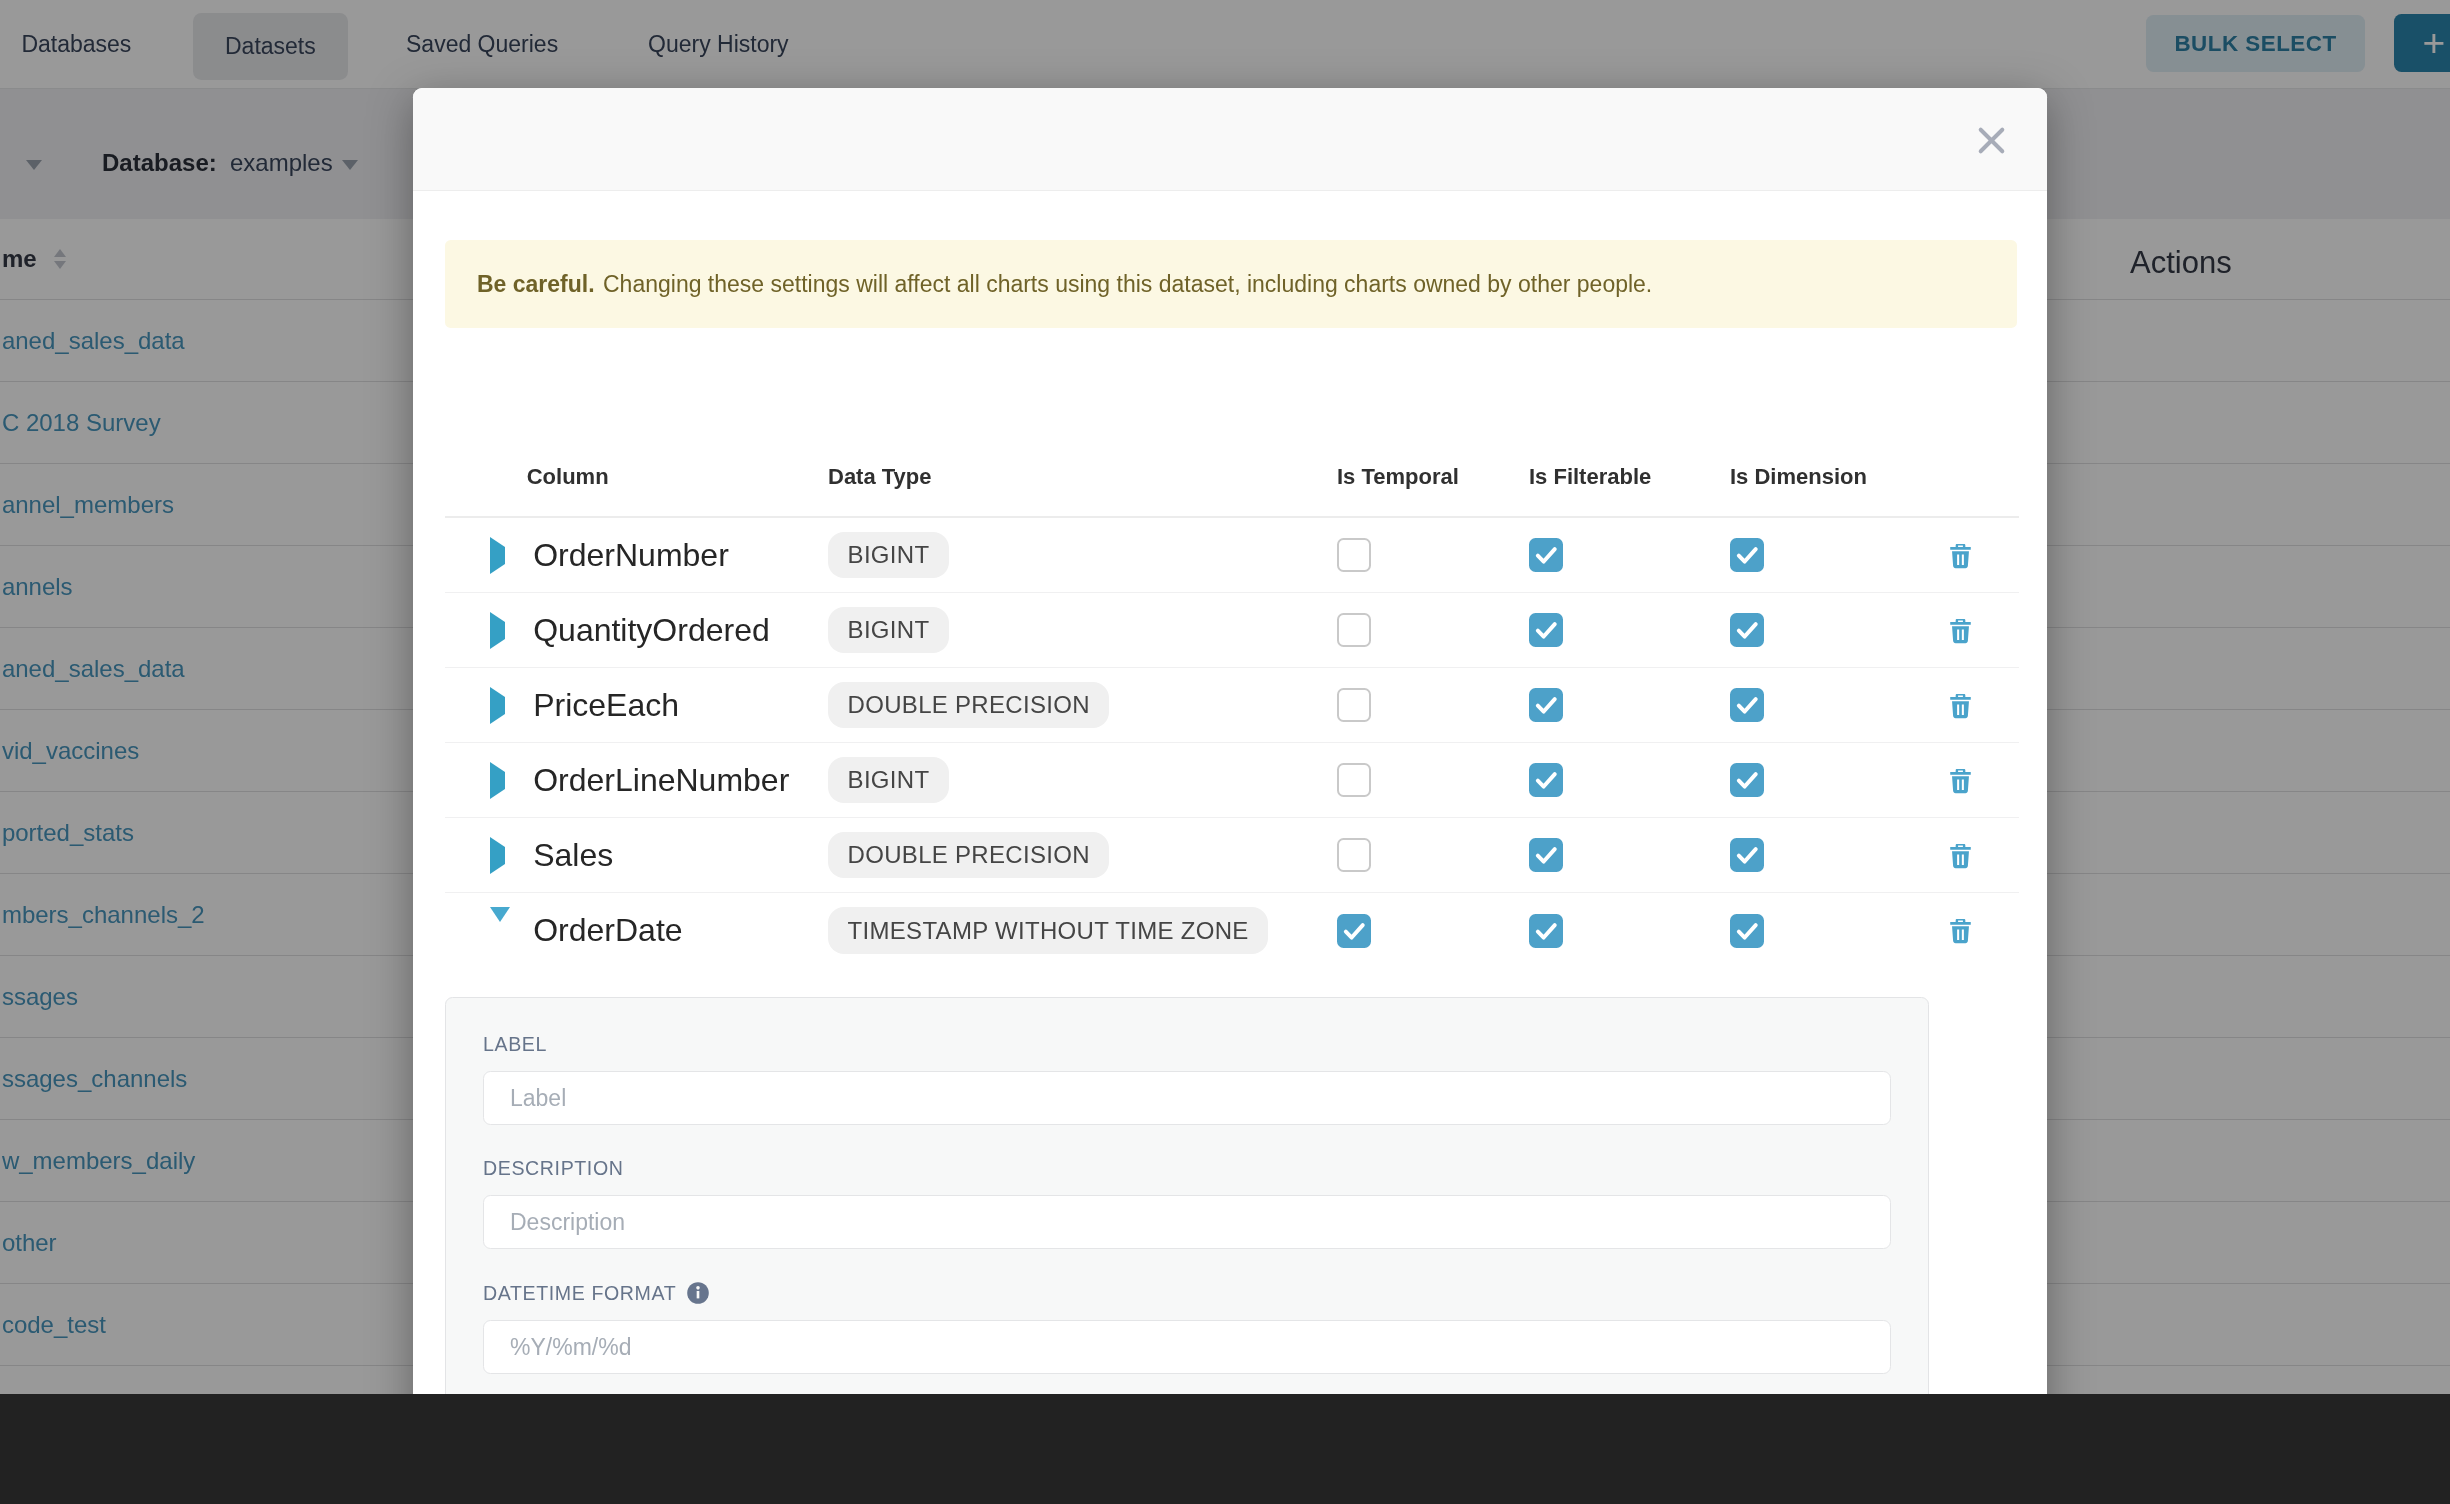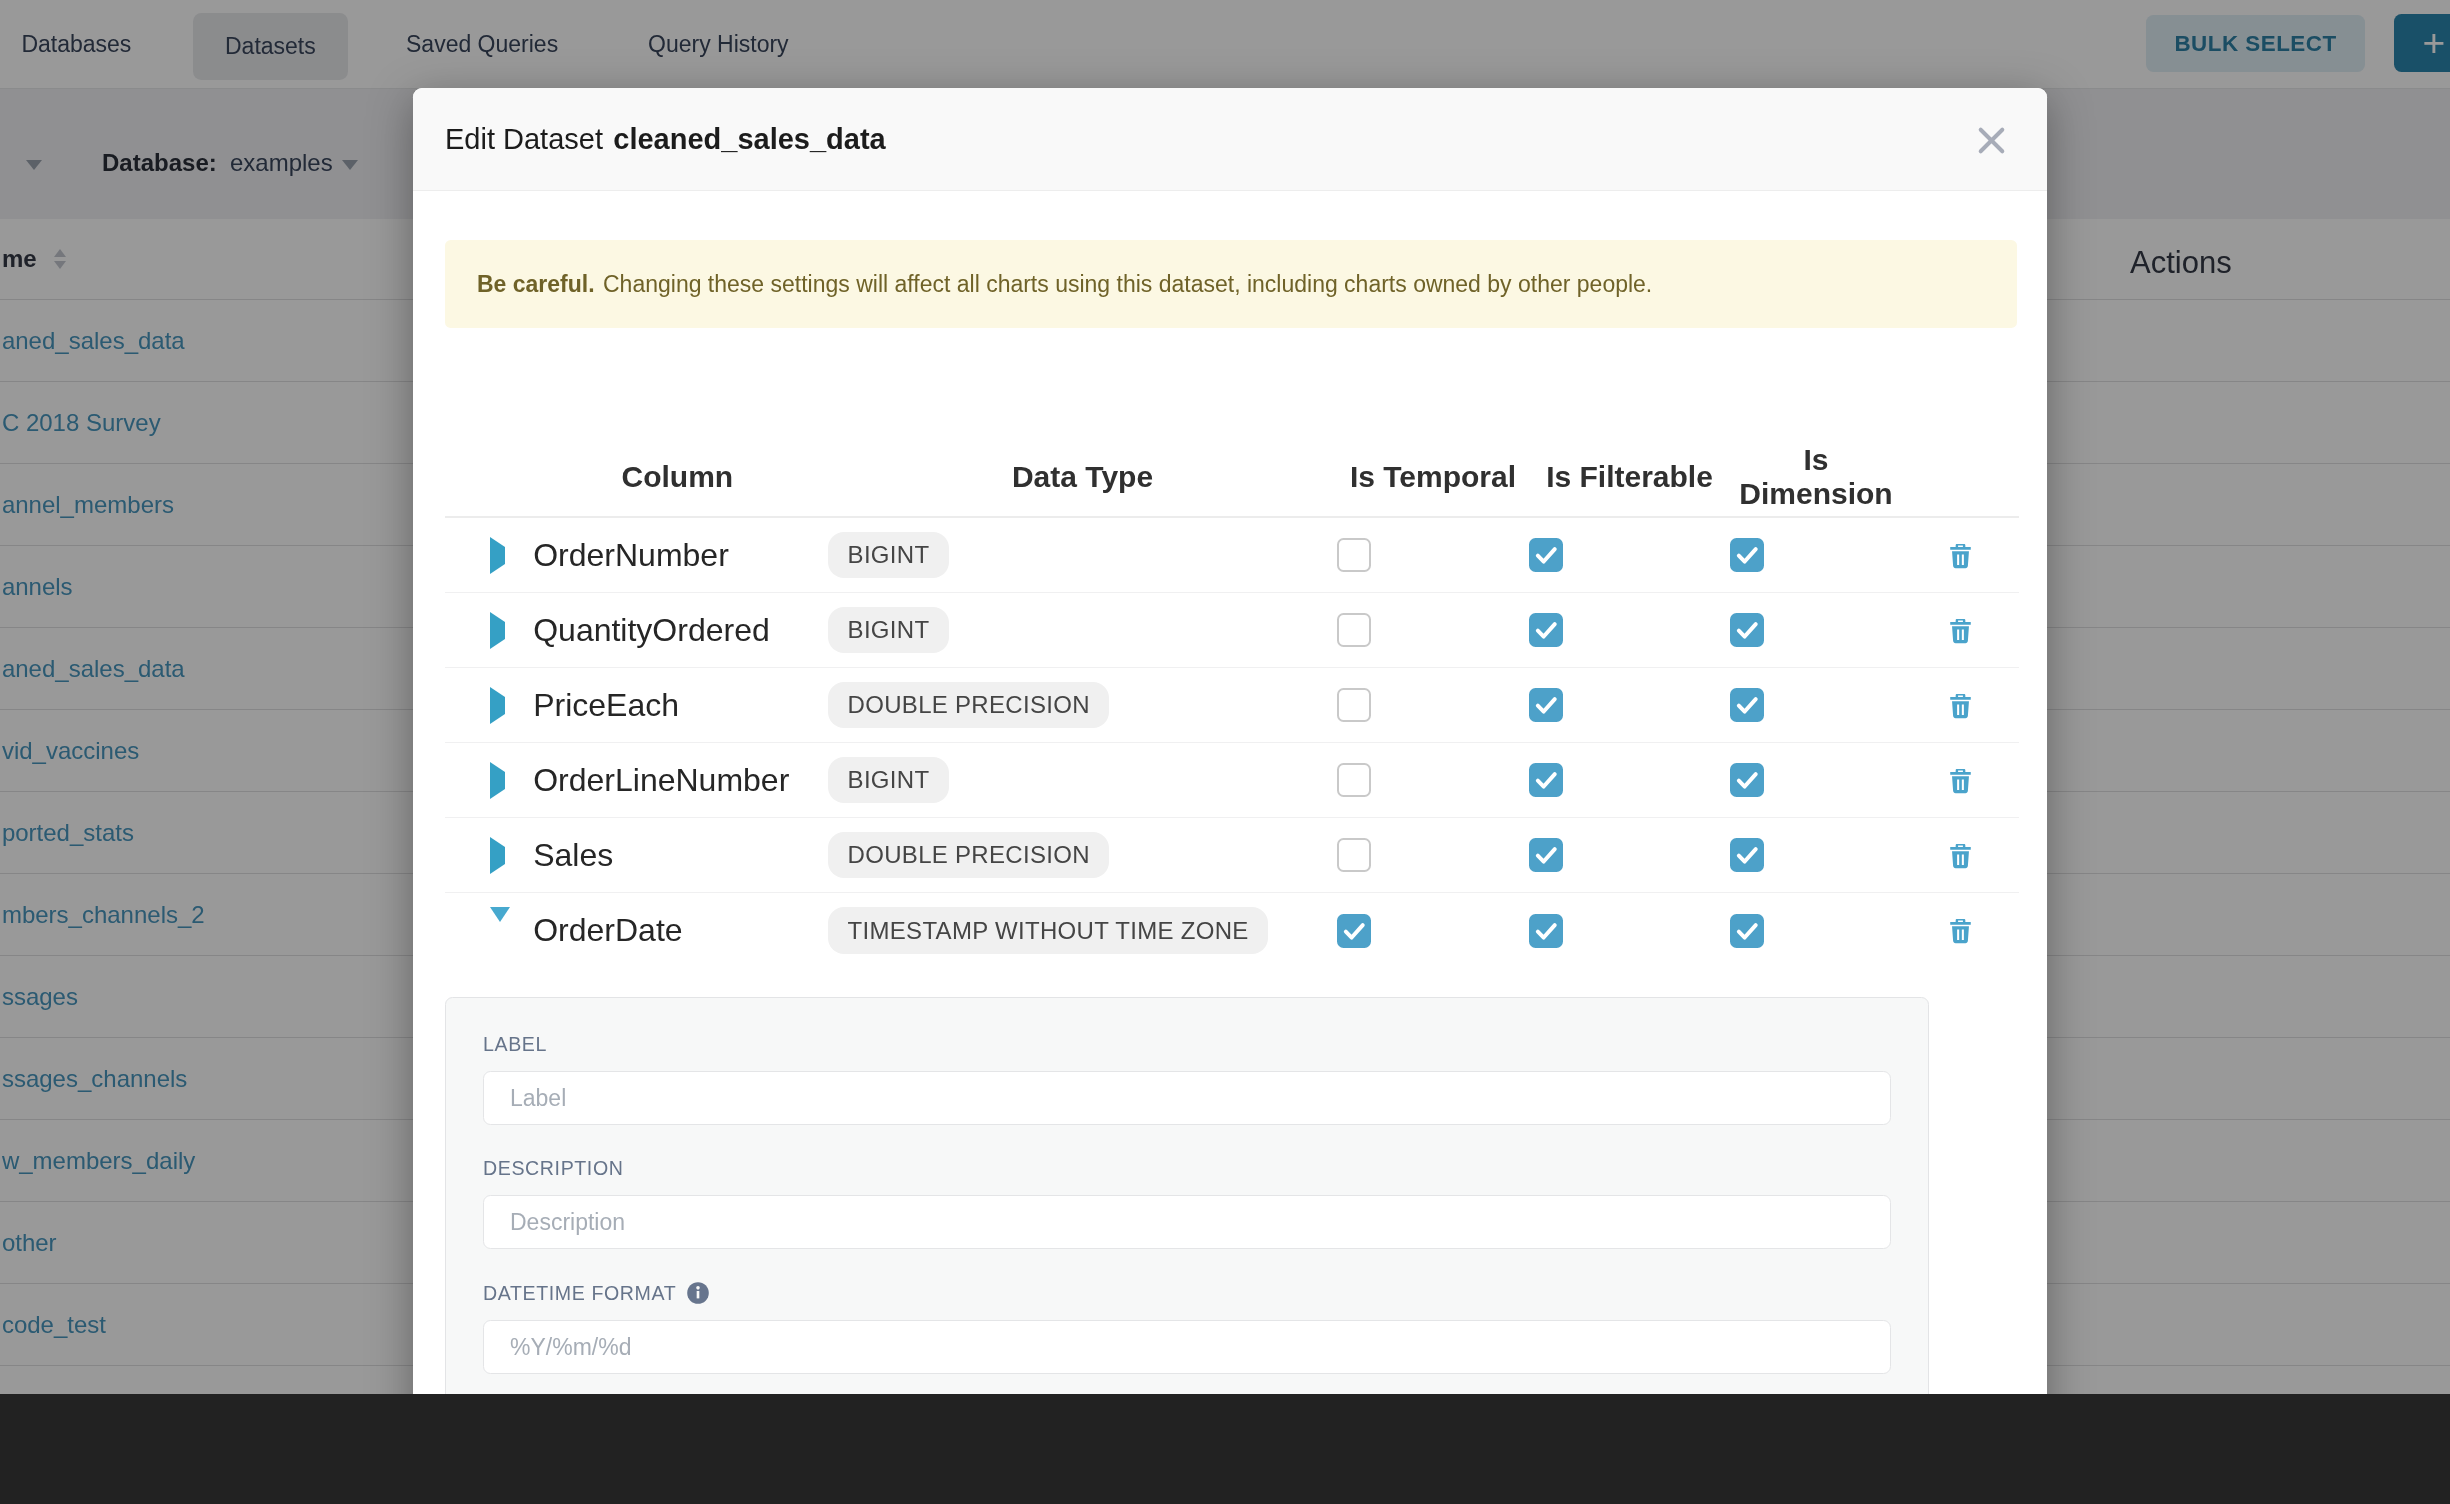--- a/index.html
+++ b/index.html
@@ -55,21 +55,21 @@
   .warning-banner .warn-rest { margin-left:8.4px; }
 
   .tabs { position:absolute; left:32px; width:1572px; top:163px; height:71px; border-bottom:1.9px solid #e9e9e9; display:flex; gap:45px; }
   .tab { position:relative; display:flex; align-items:center; gap:11.2px; font-size:22.4px; color:#383e47; letter-spacing:0.4px; cursor:pointer; }
   .tab .tab-badge { min-width:41px; height:41px; padding:0 7.5px; border-radius:20.5px; background:#4dabcf; color:#fff; font-size:20.5px;
                     display:flex; align-items:center; justify-content:center; }
   .tab.active::after { content:""; position:absolute; left:0; right:0; bottom:-1.9px; height:5.6px; background:#3e4b7c; border-radius:1.9px; }
 
   .cols-table { position:absolute; left:32px; top:247px; width:1574px; }
   .cols-grid { display:grid; grid-template-columns:77px 306px 509px 192px 201px 172px 117px; align-items:center; }
-  .cols-head { height:80px; border-bottom:2.8px solid #ececec; font-size:30px; font-weight:bold; color:#303030;text-align:center; }
+  .cols-head { height:80px; border-bottom:2.8px solid #ececec; font-size:22px; font-weight:bold; color:#303030; }
   .cols-head > div:nth-child(2){ padding-left:4.7px; }
   .col-row { height:75px; border-bottom:1.9px solid #f0f0f1; }
   .col-row:last-child { border-bottom:none; }
   .cell-caret { padding-left:45px; }
   .caret-right { width:0; height:0; border-top:10.3px solid transparent; border-bottom:10.3px solid transparent; border-left:15px solid #35a0c5; }
   .caret-exp-down { width:0; height:0; border-left:10.3px solid transparent; border-right:10.3px solid transparent; border-top:15px solid #47a9cf; }
   .cell-name { padding-left:11.2px; font-size:32px; color:#262626; }
   .type-pill { display:inline-block; background:#f0f0f0; border-radius:16px; padding:9.3px 19.6px; font-size:24px; color:#454545; letter-spacing:0.3px; }
   .checkbox { width:34px; height:34px; border-radius:6.5px; background:#ffffff; border:2.8px solid #c9c9c9; display:flex; align-items:center; justify-content:center; cursor:pointer; }
   .checkbox.checked { background:#4da1c9; border-color:#4da1c9; }
@@ -158,24 +158,20 @@
         <div class="bg-row">
           <span class="bg-link">ers_channels-uzooNNtSRO</span>
         </div>
       </div>
   </div>
 
   <div class="overlay"></div>
 
   <div class="modal">
     <div class="modal-header">
-      <div class="modal-title">
-        <span>Edit Dataset</span>
-        <span class="title-name">cleaned_sales_data</span>
-      </div>
       <button class="modal-close">
         <svg viewBox="0 0 24 24" width="37" height="37">
             <path stroke="#a7acb8" stroke-width="2.6" stroke-linecap="round" d="M5 5l14 14M19 5L5 19" fill="none"></path>
           </svg>
       </button>
     </div>
 
     <div class="modal-body">
 
       <div class="warning-banner">

